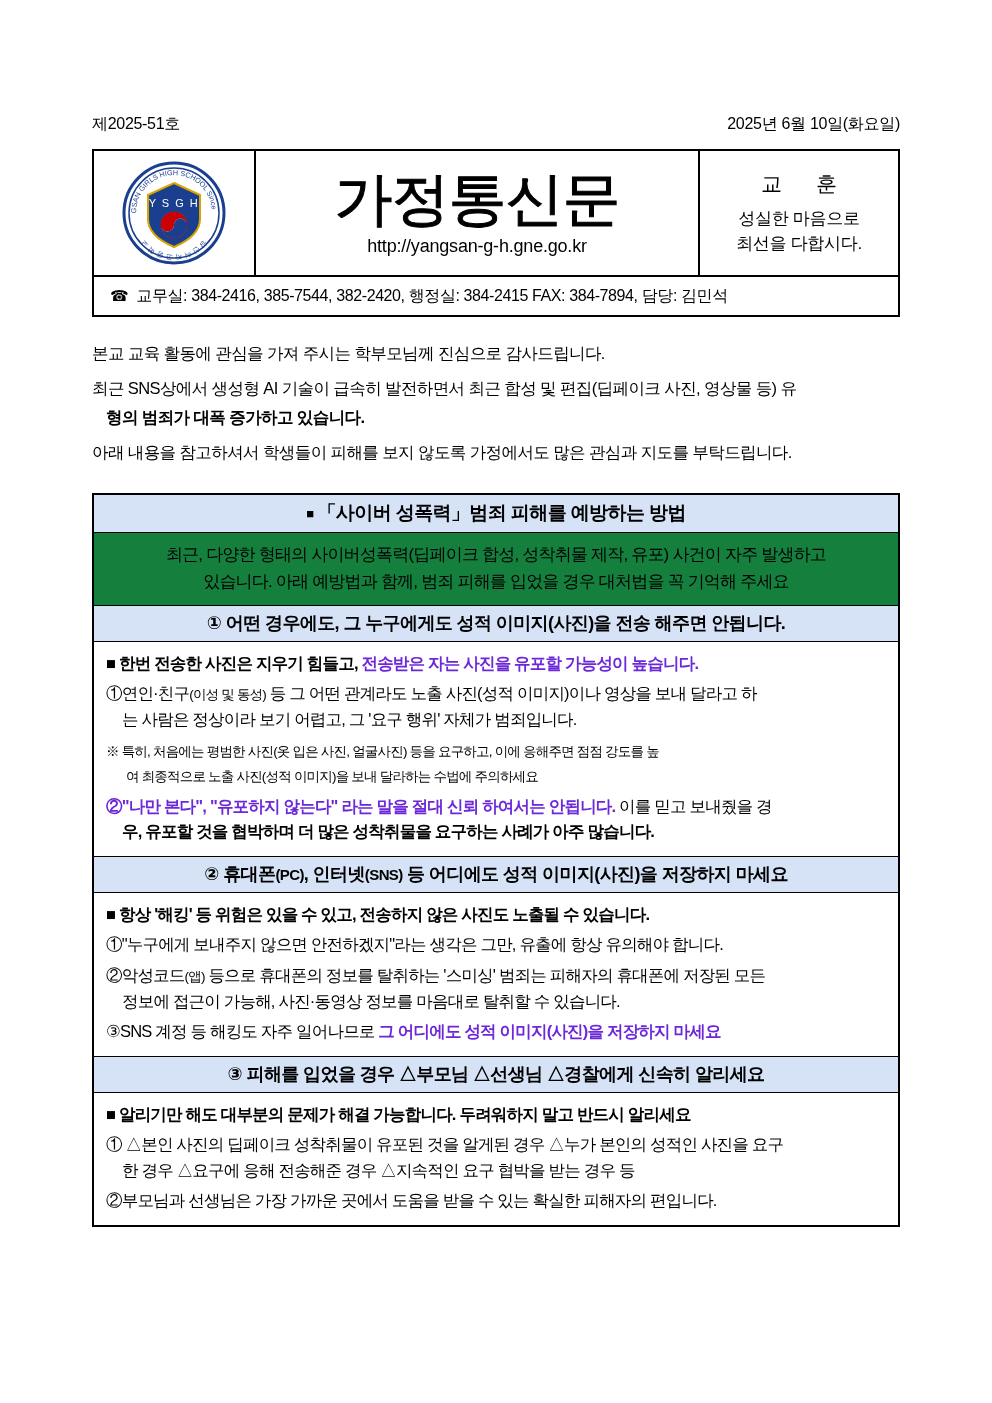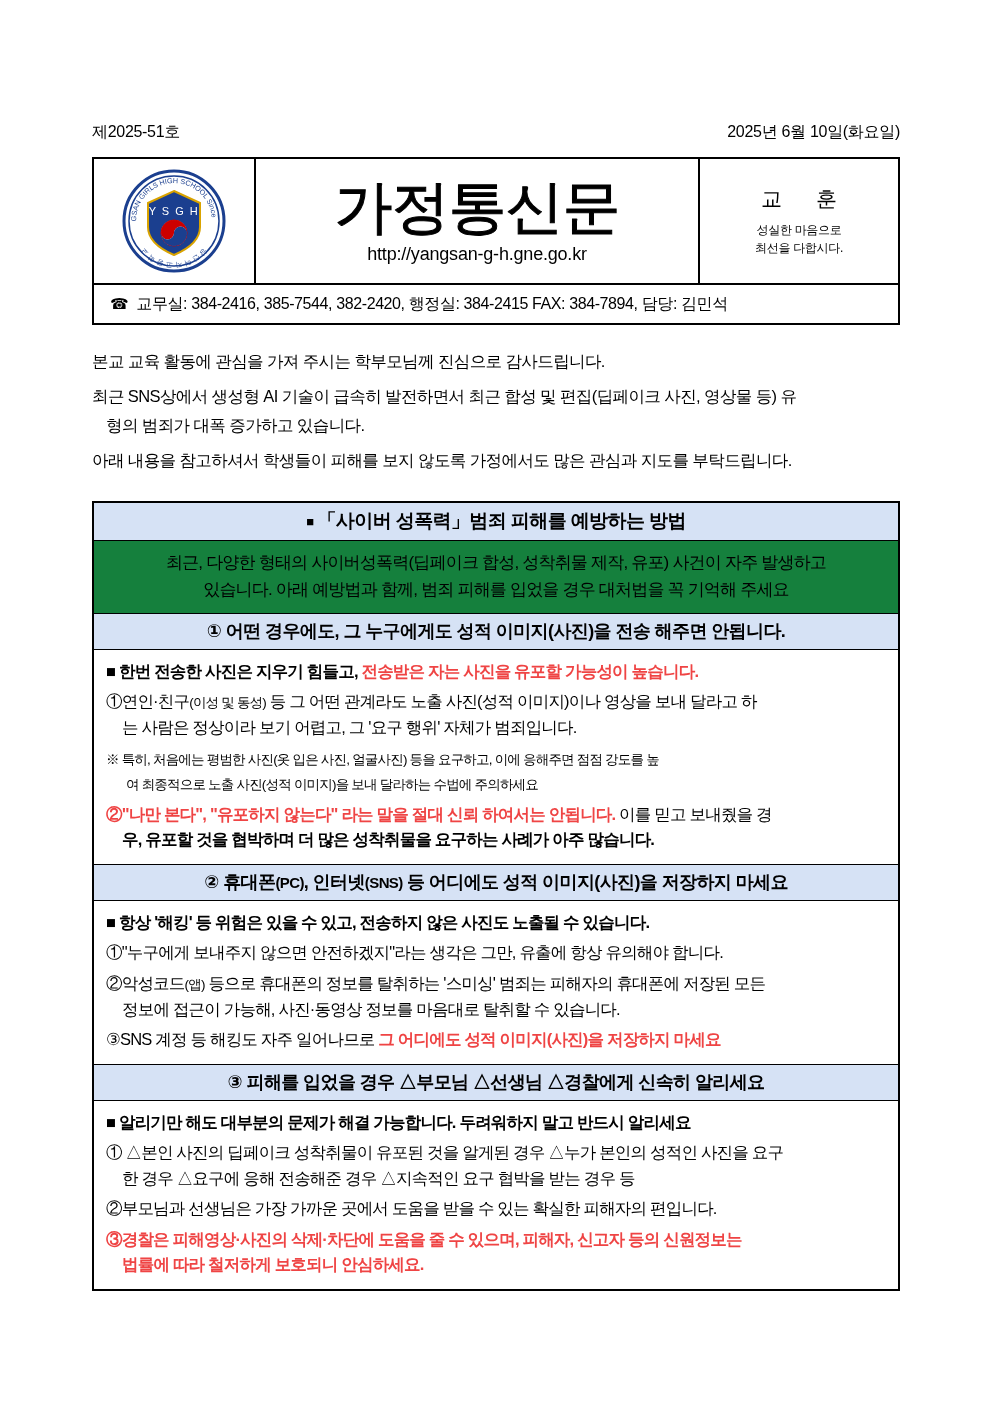--- a/index.html
+++ b/index.html
@@ -12,21 +12,21 @@
     height: 1403px;
     font-family: "Liberation Sans", sans-serif;
     color: #000000;
     position: relative;
   }
   .page {
     position: relative;
     width: 992px;
     height: 1244px;
     box-sizing: border-box;
-    padding: 12px 92px;
+    padding: 4px 92px;
   }
   
   .top-line {
     display: flex;
     justify-content: space-between;
     align-items: flex-end;
     padding-top: 110px;
     font-size: 16px;
     letter-spacing: -0.3px;
   }
@@ -78,21 +78,21 @@
     align-items: center;
     justify-content: center;
   }
   .motto-title {
     font-size: 21px;
     letter-spacing: 14px;
     text-indent: 14px;
     margin-bottom: 8px;
   }
   .motto-line {
-    font-size: 12px;
+    font-size: 17px;
     line-height: 1.5;
     letter-spacing: -0.3px;
   }
   
   .contact-bar {
     border: 2px solid #000;
     border-top: none;
     height: 38px;
     display: flex;
     align-items: center;
@@ -103,21 +103,21 @@
   .phone-icon { margin-right: 8px; font-size: 15px; }
   
   .intro {
     margin-top: 22px;
     font-size: 16.5px;
     line-height: 1.75;
     letter-spacing: -0.6px;
   }
   .intro p { margin: 0 0 6px 0; }
   .intro .hang { padding-left: 0; }
-  .intro .hang span.cont { display: block; padding-left: 14px; }
+  .intro .hang span.cont { display: block; padding-left: 14px; font-weight: bold; }
   
   .section {
     margin-top: 26px;
     border: 2px solid #000;
   }
   .band {
     background: #d6e2f5;
     border-bottom: 1.5px solid #000;
     text-align: center;
     font-weight: bold;
@@ -144,21 +144,21 @@
     padding: 4px 12px 6px 12px;
   }
   .row {
     font-size: 16.5px;
     line-height: 1.55;
     letter-spacing: -0.8px;
     margin: 5px 0;
   }
   .row.bullet { font-weight: bold; }
   .row .sm { font-size: 13.5px; }
-  .red { color: #ef4444; }
+  .red { color: #6d28d9; }
   .bold { font-weight: bold; }
   .hang2 { padding-left: 16px; text-indent: -16px; }
   .num { font-family: "DejaVu Sans", sans-serif; }
 </style>
 </head>
 <body>
 
 <div class="page">
 
   <div class="top-line">
@@ -270,20 +270,16 @@
       <span class="num">③︎</span>
       <span>피해를 입었을 경우 △부모님 △선생님 △경찰에게 신속히 알리세요</span>
     </div>
     <div class="white-body">
       <div class="row bullet">■ 알리기만 해도 대부분의 문제가 해결 가능합니다. 두려워하지 말고 반드시 알리세요</div>
       <div class="row hang2">
         <span>① △본인 사진의 딥페이크 성착취물이 유포된 것을 알게된 경우 △누가 본인의 성적인 사진을 요구</span>
         <span style="display:block; padding-left:16px;">한 경우 △요구에 응해 전송해준 경우 △지속적인 요구 협박을 받는 경우 등</span>
       </div>
       <div class="row hang2">②부모님과 선생님은 가장 가까운 곳에서 도움을 받을 수 있는 확실한 피해자의 편입니다.</div>
-      <div class="row hang2">
-        <span class="bold red">③경찰은 피해영상·사진의 삭제·차단에 도움을 줄 수 있으며, 피해자, 신고자 등의 신원정보는</span>
-        <span class="bold red" style="display:block; padding-left:16px;">법률에 따라 철저하게 보호되니 안심하세요.</span>
-      </div>
     </div>
 
   </div>
 </div>
 
 </body></html>

